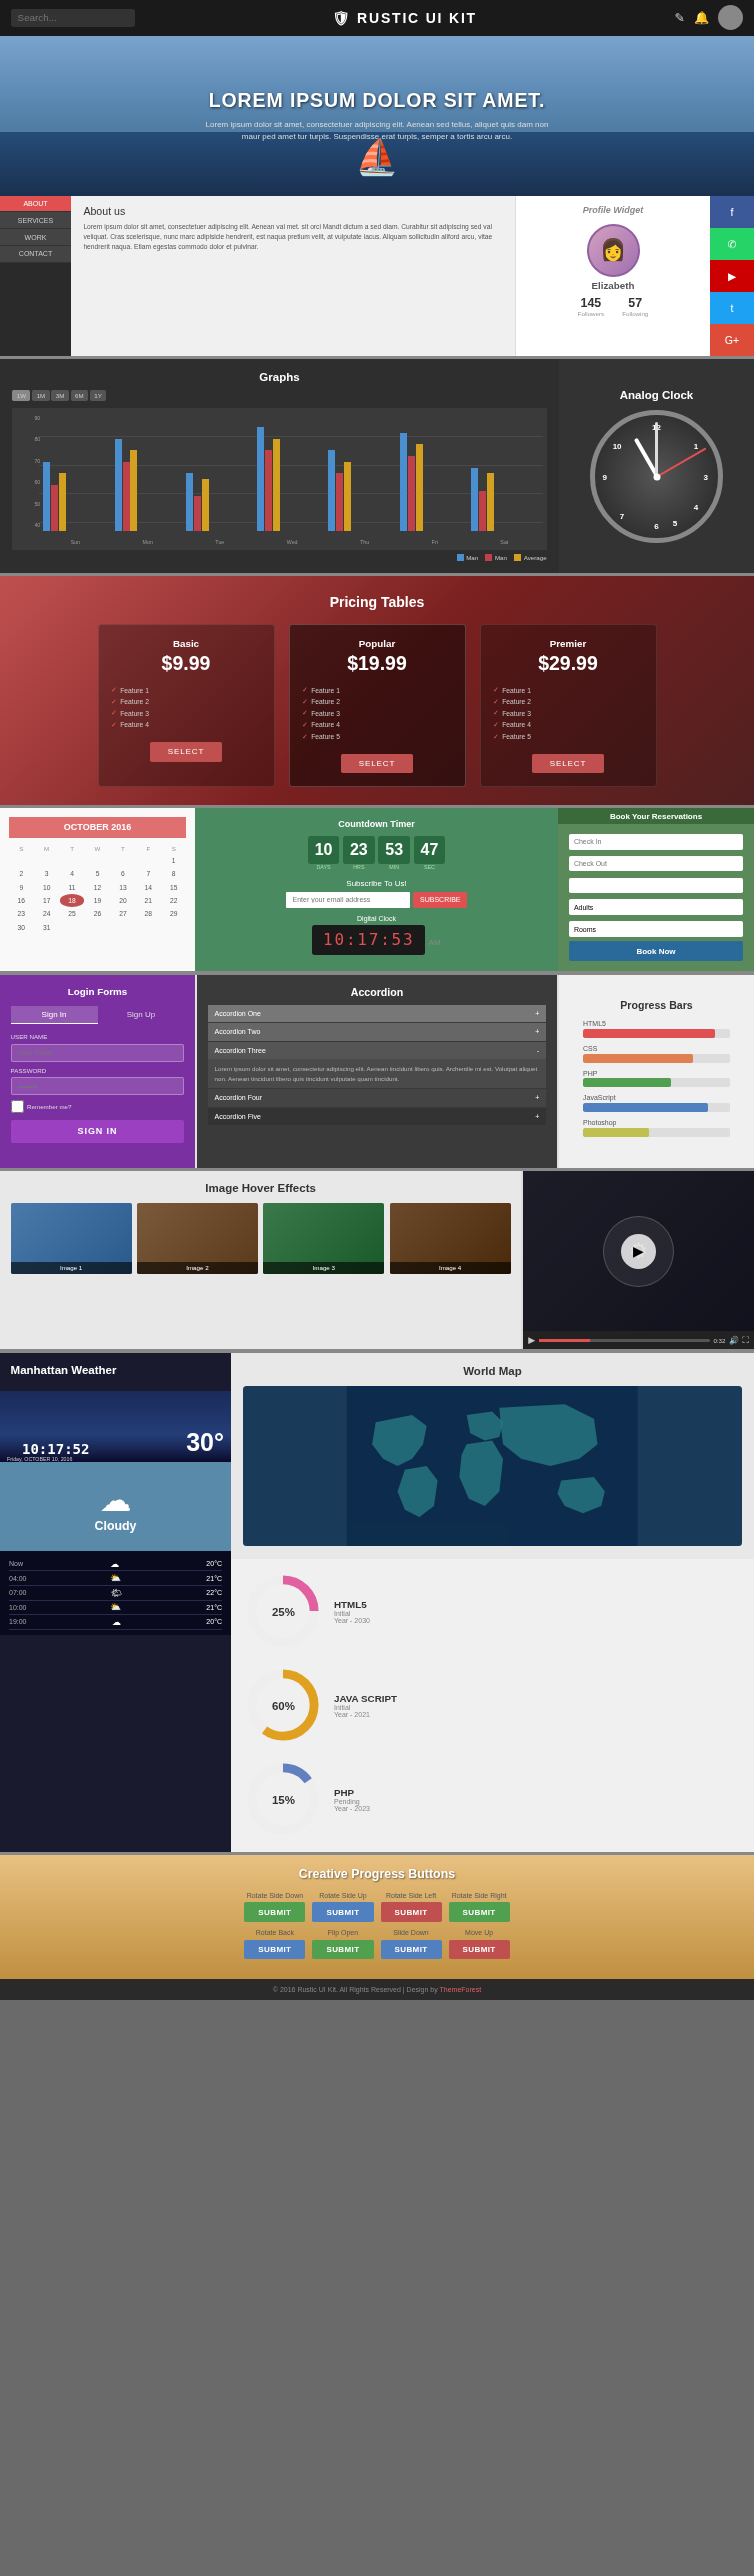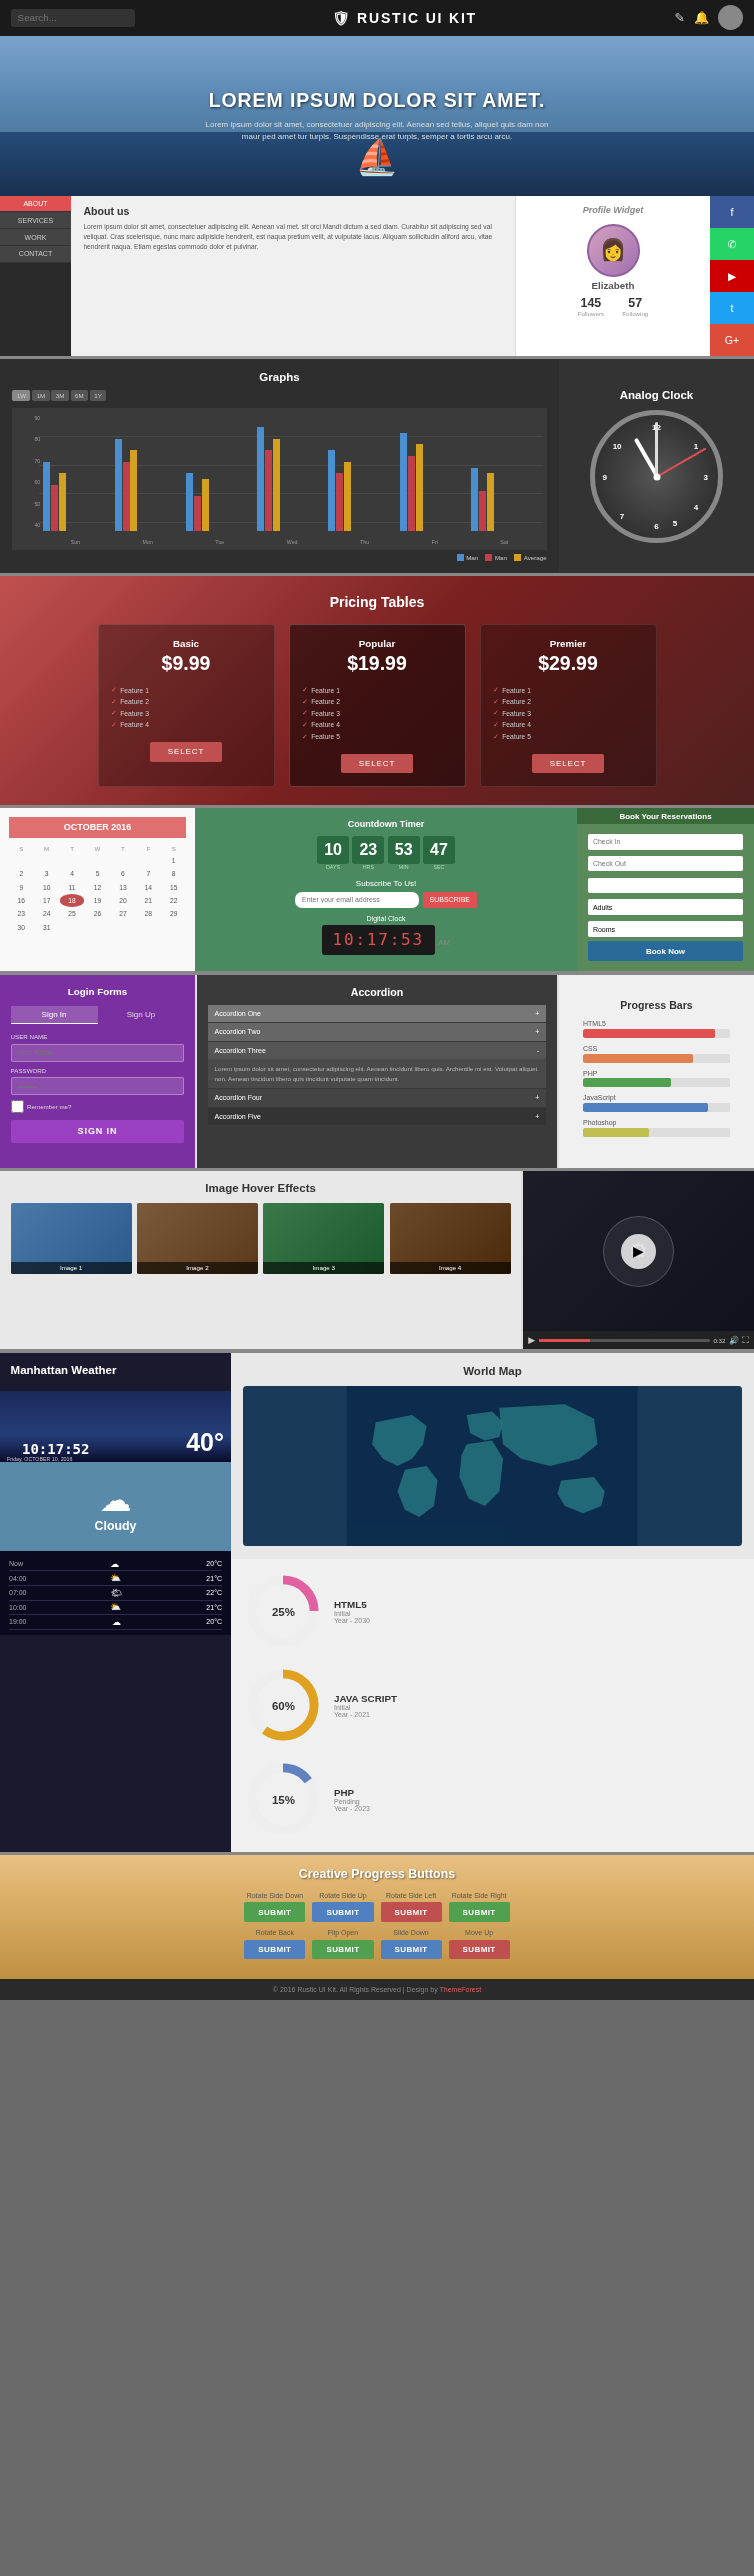--- a/index.html
+++ b/index.html
@@ -21,21 +21,21 @@
     .hero-content { position: relative; z-index: 2; text-align: center; }
     .hero h1 { color: #fff; font-size: 19.5px; font-weight: bold; letter-spacing: 0.9px; text-shadow: 0.9px 0.9px 2.7px rgba(0,0,0,0.7); }
     .hero p { color: #ddd; font-size: 8px; max-width: 355px; text-align: center; margin-top: 7px; line-height: 1.5; }
 
     
     .about-section { display: flex; background: #f5f5f5; }
     .about-sidebar { background: #2a2a2a; width: 71px; flex-shrink: 0; }
     .about-tab { background: #444; color: #ccc; font-size: 7px; padding: 4.4px 5.3px; cursor: pointer; border-bottom: 0.9px solid #333; text-align: center; }
     .about-tab.active { background: #e05050; color: #fff; }
     .about-main { flex: 1; padding: 9px 12.4px; background: #f0f0f0; }
-    .about-main h3 { font-size: 10.6px; color: #333; margin-bottom: 5.3px; font-weight: bold; }
+    .about-main h3 { font-size: 10.6px; color: #333; margin-bottom: 5.3px; font-weight: normal; }
     .about-main p { font-size: 6.7px; color: #555; line-height: 1.5; }
     .profile-widget { width: 195px; background: #fff; flex-shrink: 0; padding: 9px; text-align: center; border-left: 0.9px solid #ddd; }
     .profile-widget h4 { font-size: 9px; color: #888; margin-bottom: 9px; font-style: italic; }
     .profile-avatar { width: 53px; height: 53px; border-radius: 50%; background: linear-gradient(135deg, #d4a0c0, #a070b0); display: flex; align-items: center; justify-content: center; font-size: 21px; margin: 0 auto 3.5px; border: 2.7px solid #9060a0; }
     .profile-name { font-size: 9.8px; font-weight: bold; color: #555; margin-bottom: 5.3px; }
     .profile-stats { display: flex; justify-content: center; gap: 18px; }
     .stat-item { text-align: center; }
     .stat-num { font-size: 12.4px; font-weight: bold; color: #333; }
     .stat-label { font-size: 6.2px; color: #999; }
     .social-buttons { display: flex; flex-direction: column; gap: 0; width: 44px; flex-shrink: 0; }
@@ -101,27 +101,27 @@
     .cal-day { font-size: 6.7px; color: #555; text-align: center; padding: 2.7px 1.8px; cursor: pointer; }
     .cal-day.active { background: #c05050; color: #fff; border-radius: 50%; }
     .cal-day.other { color: #ccc; }
 
     .countdown-widget { flex: 1; background: #4a8a60; padding: 10.6px; display: flex; flex-direction: column; align-items: center; }
     .countdown-widget h4 { color: #fff; font-size: 9px; margin-bottom: 7px; }
     .countdown-timers { display: flex; gap: 3.5px; margin-bottom: 9px; }
     .cd-unit { background: #2a6a40; color: #fff; font-size: 16px; font-weight: bold; padding: 5.3px 7px; border-radius: 2.7px; text-align: center; min-width: 31px; }
     .cd-label { font-size: 5.3px; color: #aaddaa; text-align: center; }
     .subscribe-box { display: flex; gap: 3.5px; margin-bottom: 7px; width: 100%; justify-content: center; }
-    .subscribe-input { background: #fff; border: none; padding: 4.4px 7px; font-size: 7px; border-radius: 7px; flex: 1; max-width: 124px; }
+    .subscribe-input { background: #fff; border: none; padding: 4.4px 7px; font-size: 7px; border-radius: 1px; flex: 1; max-width: 124px; }
     .subscribe-btn { background: #e05050; color: #fff; border: none; padding: 4.4px 7px; font-size: 7px; cursor: pointer; border-radius: 1.8px; }
     .digital-clock-label { color: #fff; font-size: 7px; margin-bottom: 3.5px; }
     .digital-clock { background: #1a1a1a; color: #e05050; font-size: 16px; font-family: monospace; padding: 5.3px 10.6px; border-radius: 2.7px; letter-spacing: 1.8px; }
     .digital-ampm { color: #888; font-size: 8px; }
 
-    .booking-widget { width: 177px; background: #5a8a5a; padding: 10.6px; flex-shrink: 0; }
+    .booking-widget { width: 196px; background: #5a8a5a; padding: 10.6px; flex-shrink: 0; }
     .booking-widget h4 { color: #fff; font-size: 8px; font-weight: bold; margin-bottom: 7px; text-align: center; background: #3a6a3a; padding: 3.5px; margin: -10.6px -10.6px 7px; }
     .booking-field { background: #fff; border: none; width: 100%; padding: 4.4px 5.3px; font-size: 7px; margin-bottom: 3.5px; border-radius: 1.8px; }
     .booking-select { background: #fff; border: none; width: 100%; padding: 4.4px 5.3px; font-size: 7px; margin-bottom: 3.5px; border-radius: 1.8px; appearance: none; }
     .book-btn { background: #2a6a9a; color: #fff; border: none; width: 100%; padding: 5.3px; font-size: 8px; cursor: pointer; border-radius: 1.8px; font-weight: bold; }
 
     
     .widgets-row3 { display: flex; background: #e0e0e0; gap: 2px; }
     .login-widget { background: #7a30a0; padding: 10.6px; width: 195px; flex-shrink: 0; }
     .login-tabs { display: flex; margin-bottom: 9px; }
     .login-tab { flex: 1; text-align: center; padding: 4.4px; font-size: 8px; cursor: pointer; color: #ddd; }
@@ -672,21 +672,21 @@
 <div style="display:flex;background:#e0e0e0;">
   <div class="weather-widget">
     <div class="weather-top">
       <div class="weather-title">Manhattan Weather</div>
     </div>
     <div class="weather-city-img">
       <div style="position:absolute;inset:0;background:linear-gradient(to bottom,#1a2a5a,#2a4a8a);"></div>
       <div style="position:absolute;bottom:0;left:0;right:0;height:40%;background:linear-gradient(to top,#0a0a2a,transparent);"></div>
       <div class="weather-time">10:17:52</div>
       <div class="weather-date">Friday, OCTOBER 10, 2016</div>
-      <div class="weather-temp">40°</div>
+      <div class="weather-temp">30°</div>
     </div>
     <div class="weather-icon-area">
       <div class="cloud-icon">☁</div>
       <div class="weather-condition">Cloudy</div>
     </div>
     <div class="weather-details">
       <div class="weather-row-detail">
         <span class="weather-day">Now</span>
         <span class="weather-icon-sm">☁</span>
         <span class="weather-temp-sm">20°C</span>

